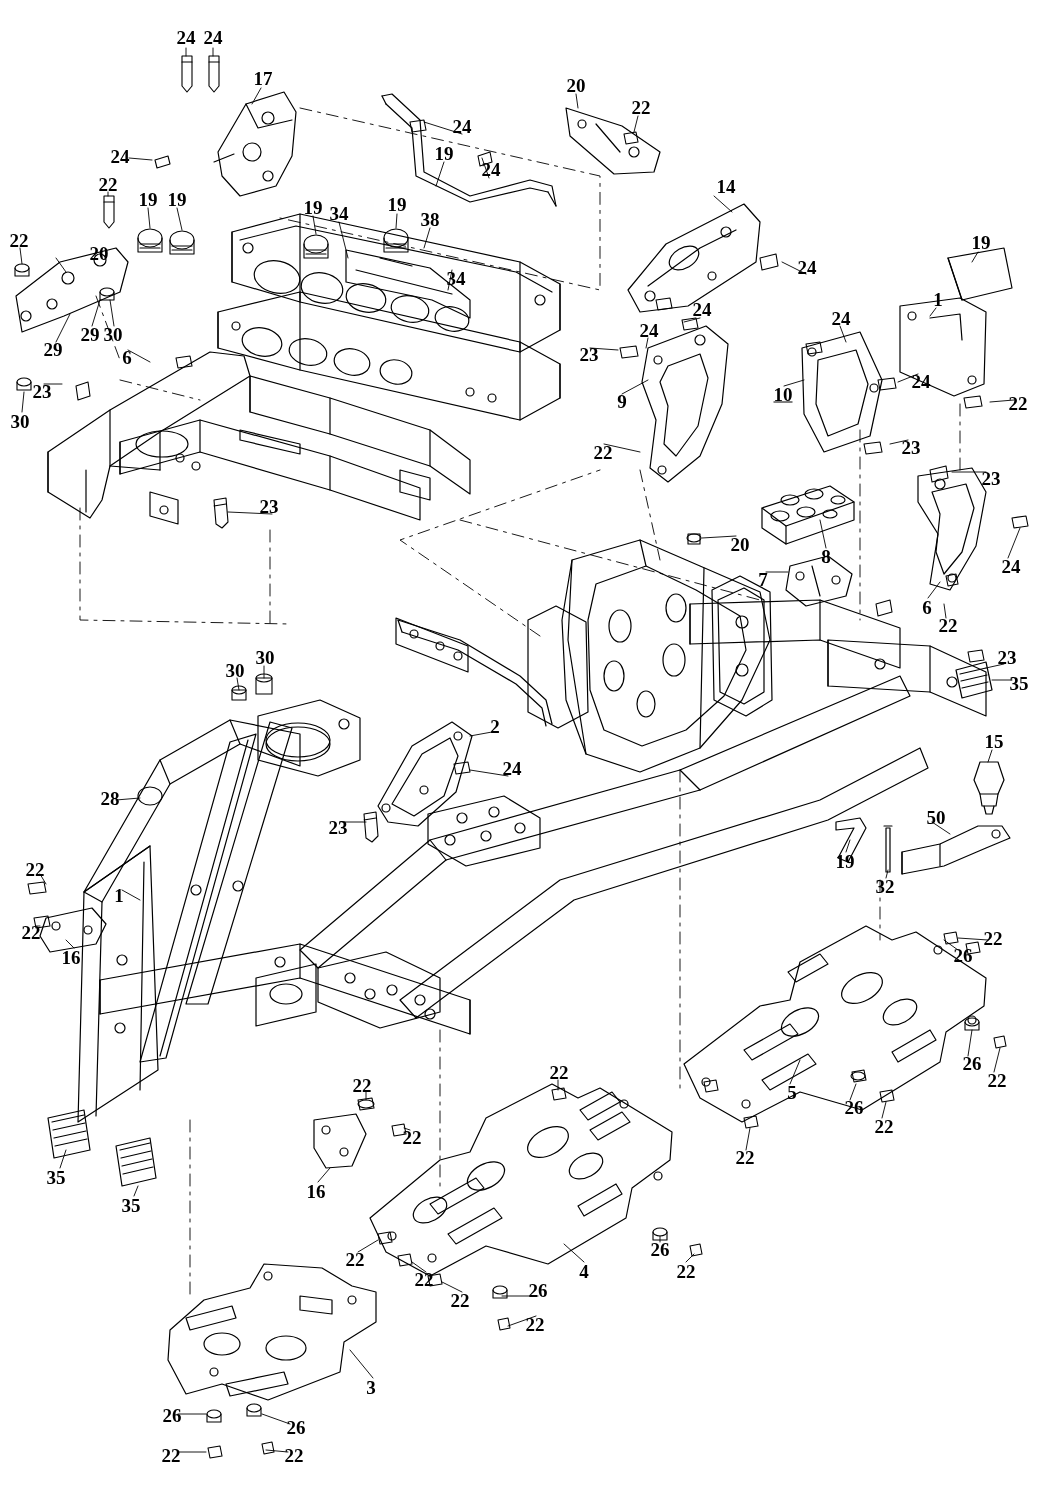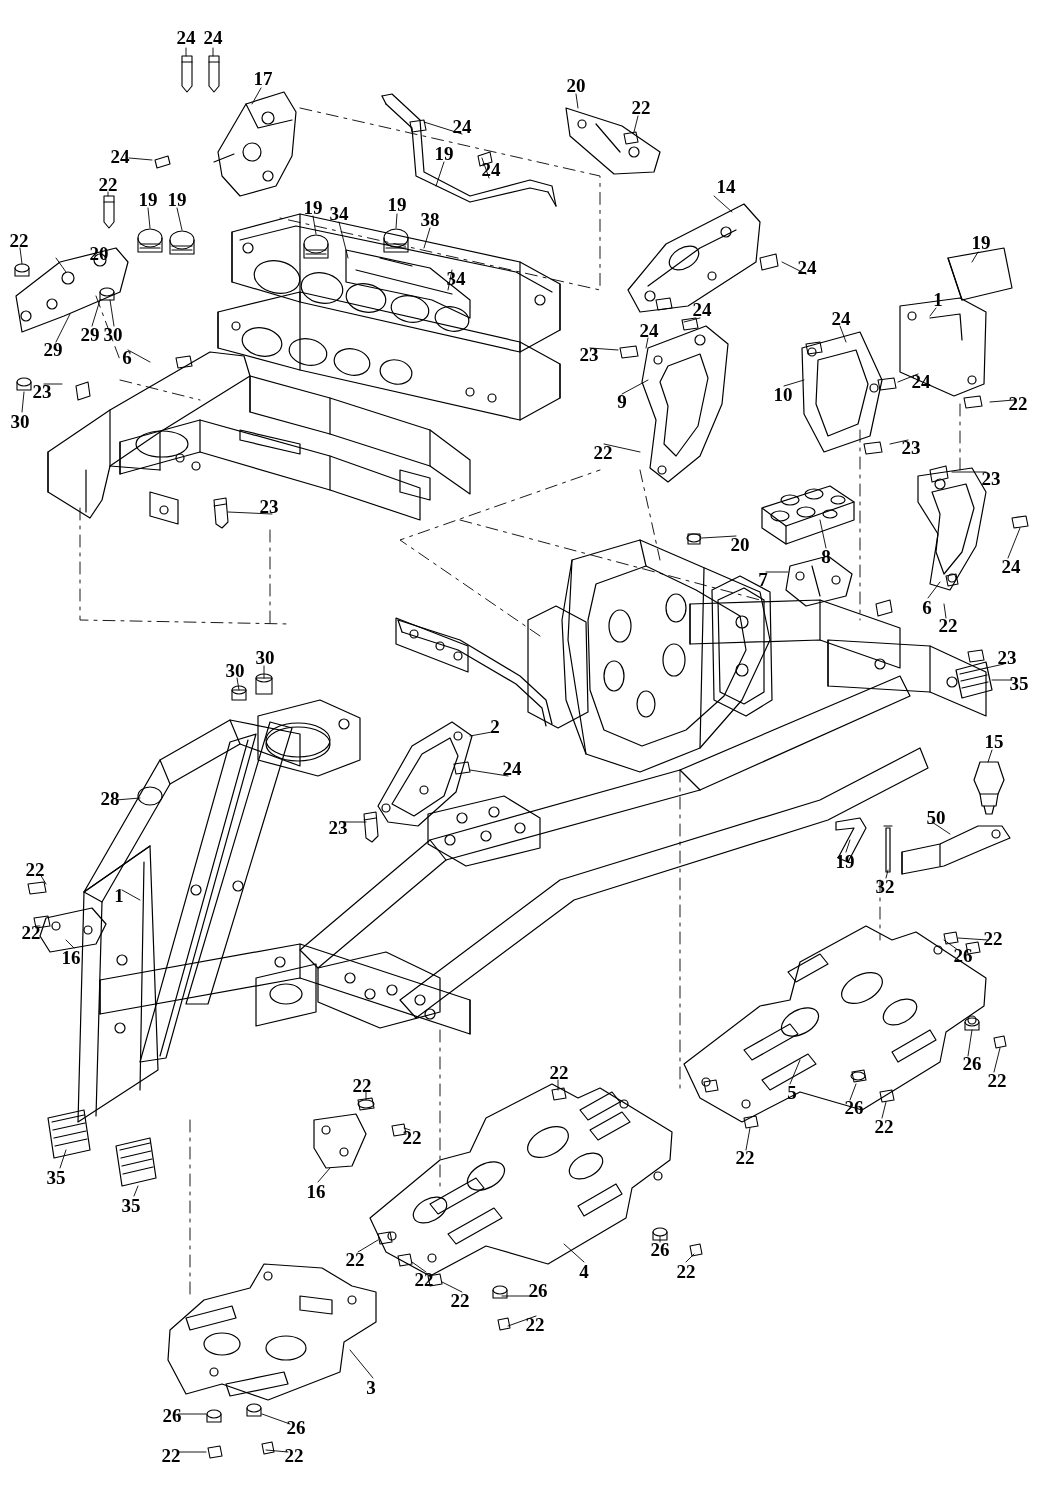--- a/index.html
+++ b/index.html
@@ -603,21 +603,21 @@
       <div class="callout" style="left: 702px; top: 309px;">24</div>
       <div class="callout" style="left: 841px; top: 318px;">24</div>
       <div class="callout" style="left: 53px; top: 349px;">29</div>
       <div class="callout" style="left: 127px; top: 357px;">6</div>
       <div class="callout" style="left: 649px; top: 330px;">24</div>
       <div class="callout" style="left: 589px; top: 354px;">23</div>
       <div class="callout" style="left: 921px; top: 381px;">24</div>
       <div class="callout" style="left: 42px; top: 391px;">23</div>
       <div class="callout" style="left: 20px; top: 421px;">30</div>
       <div class="callout" style="left: 622px; top: 401px;">9</div>
-      <div class="callout" style="left: 783px; top: 394px;">10</div>
+      <div class="callout" style="left: 783px; top: 394px; text-decoration: underline;">10</div>
       <div class="callout" style="left: 1018px; top: 403px;">22</div>
       <div class="callout" style="left: 911px; top: 447px;">23</div>
       <div class="callout" style="left: 603px; top: 452px;">22</div>
       <div class="callout" style="left: 991px; top: 478px;">23</div>
       <div class="callout" style="left: 269px; top: 506px;">23</div>
       <div class="callout" style="left: 1011px; top: 566px;">24</div>
       <div class="callout" style="left: 740px; top: 544px;">20</div>
       <div class="callout" style="left: 826px; top: 556px;">8</div>
       <div class="callout" style="left: 763px; top: 579px;">7</div>
       <div class="callout" style="left: 927px; top: 607px;">6</div>

